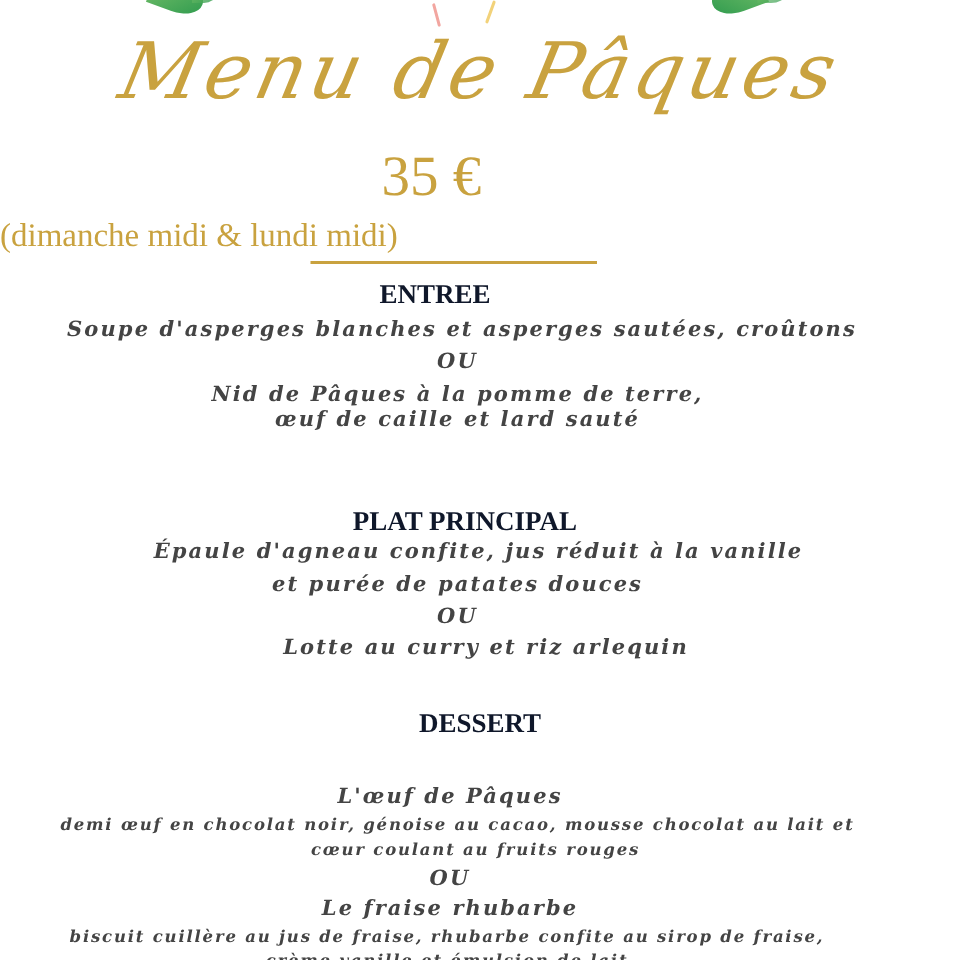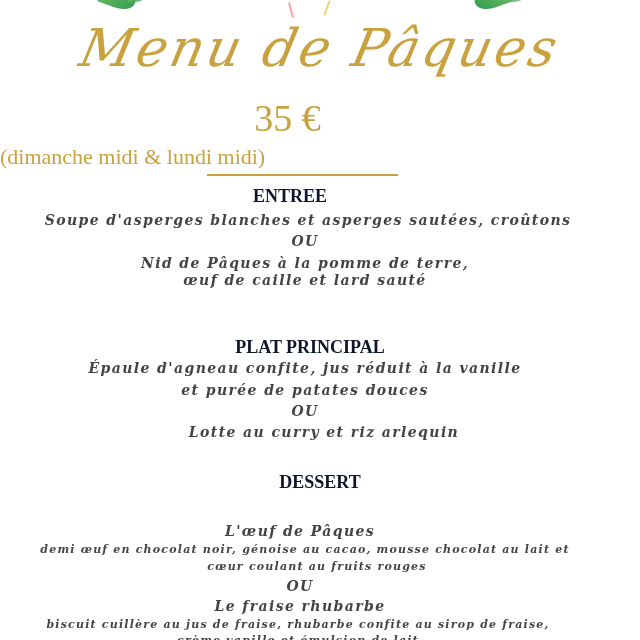--- a/index.html
+++ b/index.html
@@ -36,21 +36,21 @@
 <div class="subtitle">(dimanche midi &amp; lundi midi)</div>
 <div class="rule"></div>
 
 <div class="section" style="top:186px;width:580px;">ENTREE</div>
 <div class="line l15" style="top:212px;width:616px;">Soupe d'asperges blanches et asperges sautées, croûtons</div>
 <div class="line l15" style="top:233px;">OU</div>
 <div class="line l15" style="top:255px;text-align:center;">Nid de Pâques à la pomme de terre,</div>
 <div class="line l15" style="top:272px;">œuf de caille et lard sauté</div>
 
 <div class="section" style="top:321px;width:620px;margin-top:16px;">PLAT PRINCIPAL</div>
-<div class="line l15" style="top:360px;">Épaule d'agneau confite, jus réduit à la vanille</div>
+<div class="line l15" style="top:360px;margin-left:14px;">Épaule d'agneau confite, jus réduit à la vanille</div>
 <div class="line l15" style="top:382px;">et purée de patates douces</div>
 <div class="line l15" style="top:403px;">OU</div>
 <div class="line l15" style="top:424px;padding-left:19px;">Lotte au curry et riz arlequin</div>
 
 <div class="section" style="top:472px;width:600px;padding-left:20px;">DESSERT</div>
 <div class="line l15" style="top:523px;width:600px;">L'œuf de Pâques</div>
 <div class="line l11" style="top:543px;">demi œuf en chocolat noir, génoise au cacao, mousse chocolat au lait et</div>
 <div class="line l11" style="top:560px;padding-left:12px;">cœur coulant au fruits rouges</div>
 <div class="line l15" style="top:578px;width:600px;">OU</div>
 <div class="line l15" style="top:598px;width:600px;">Le fraise rhubarbe</div>

